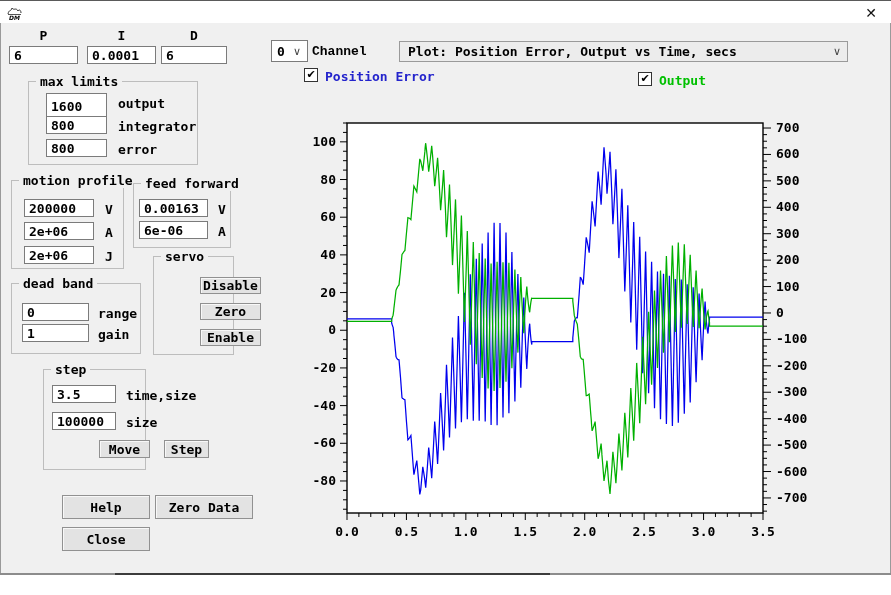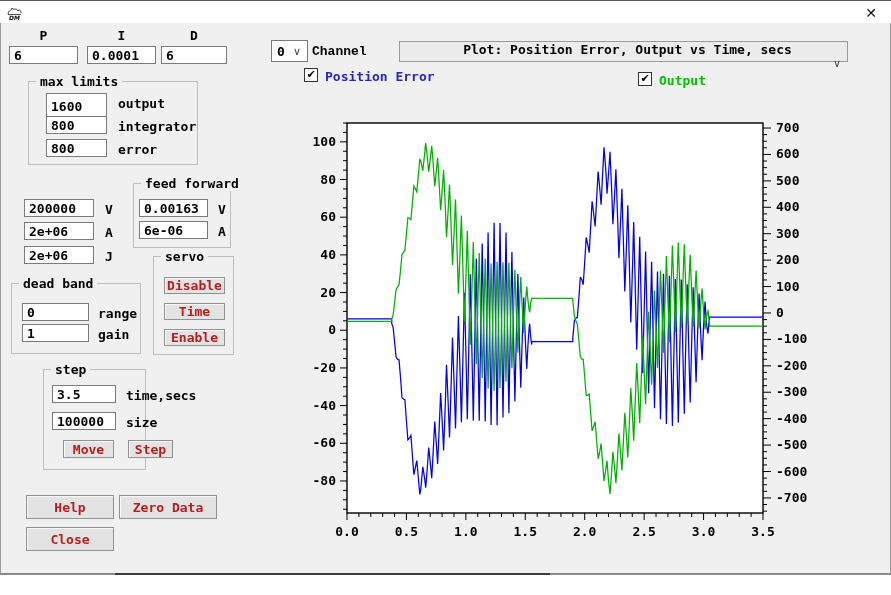--- a/index.html
+++ b/index.html
@@ -13,21 +13,21 @@
             font:14px "DejaVu Sans",sans-serif;color:#111;line-height:18px;}
   .client{position:absolute;left:0;top:23px;width:891px;height:550px;background:#f0f0f0;
           border-left:1px solid #9a9a9a;border-right:1px solid #9a9a9a;box-sizing:border-box;}
   .bottomedge{position:absolute;left:0;top:573px;width:891px;height:2px;background:#8c8c8c;}
   .bottomedge .dark{position:absolute;left:115px;top:0;width:435px;height:2px;background:#3c3c3c;}
   .mlabel{position:absolute;font:bold 13px "DejaVu Sans Mono",monospace;color:#000;white-space:pre;}
   .tf{position:absolute;background:#fff;border:1px solid #7b7b7b;box-sizing:border-box;
       font:bold 13px "DejaVu Sans Mono",monospace;color:#000;padding:0 0 0 4px;margin:0;}
   .btn{position:absolute;background:#e3e3e3;border:1px solid #919191;box-sizing:border-box;
        box-shadow:inset 1px 1px 0 #f8f8f8;display:flex;align-items:center;justify-content:center;
-       font:bold 13px "DejaVu Sans Mono",monospace;color:#b91c1c;padding:0;}
+       font:bold 13px "DejaVu Sans Mono",monospace;color:#000000;padding:0;margin-left:36px;}
   .group{position:absolute;border:1px solid #bdbdbd;box-sizing:border-box;text-align:center;}
   .gtitle{position:absolute;top:-8px;left:7px;background:#f0f0f0;padding:0 4px;
           font:bold 13px "DejaVu Sans Mono",monospace;color:#000;white-space:pre;}
   .dd{position:absolute;background:#fff;border:1px solid #7b7b7b;box-sizing:border-box;
       font:bold 13px "DejaVu Sans Mono",monospace;display:flex;align-items:center;}
   .combo{position:absolute;background:#ececec;border:1px solid #9a9a9a;box-sizing:border-box;
          font:bold 13px "DejaVu Sans Mono",monospace;display:flex;align-items:center;}
   .chev{margin-left:auto;margin-right:6px;font:11px "DejaVu Sans",sans-serif;color:#444;}
   .cb{position:absolute;width:14px;height:14px;background:#fff;border:1px solid #333;
       box-sizing:border-box;display:flex;align-items:center;justify-content:center;
@@ -58,21 +58,21 @@
     <input class="tf" style="left: 8px; top: 23px; width: 69px; height: 18px;" value="6">
     <input class="tf" style="left: 86px; top: 23px; width: 69px; height: 18px;" value="0.0001">
     <input class="tf" style="left: 160px; top: 23px; width: 66px; height: 18px;" value="6">
 
     <div class="dd" style="left:270px;top:17px;width:37px;height:22px;padding-left:5px;">
       <span>0</span>
       <span class="chev">∨</span>
     </div>
     <span class="mlabel" style="left:311px;top:21px;font-family:Liberation Mono, monospace;">Channel</span>
 
-    <div class="combo" style="left:398px;top:18px;width:449px;height:21px;padding-left:8px;flex-direction:column;">
+    <div class="combo" style="left:398px;top:18px;width:449px;height:21px;padding-left:8px;">
       <span>Plot: Position Error, Output vs Time, secs</span>
       <span class="chev">∨</span>
     </div>
 
     <div class="cb" style="left:303px;top:45px;">
       <span>✔</span>
     </div>
     <span class="cblabel" style="left:324px;top:46px;color:#2424cc;">Position Error</span>
     <div class="cb" style="left:637px;top:49px;">
       <span>✔</span>
@@ -82,55 +82,58 @@
     <div class="group" style="left:27px;top:58px;width:170px;height:84px;">
       <span class="gtitle">max limits</span>
     </div>
     <input class="tf" style="left: 45px; top: 70px; width: 61px; height: 26px;" value="1600">
     <span class="mlabel" style="left:117px;top:73px;">output</span>
     <input class="tf" style="left: 45px; top: 93px; width: 61px; height: 18px;" value="800">
     <span class="mlabel" style="left:117px;top:96px;">integrator</span>
     <input class="tf" style="left: 45px; top: 116px; width: 61px; height: 18px;" value="800">
     <span class="mlabel" style="left:117px;top:119px;">error</span>
 
+    <div class="group" style="left:10px;top:157px;width:113px;height:89px;">
+      <span class="gtitle">motion profile</span>
+    </div>
     <input class="tf" style="left: 23px; top: 176px; width: 70px; height: 18px;" value="200000">
     <span class="mlabel" style="left:104px;top:179px;">V</span>
     <input class="tf" style="left: 23px; top: 199px; width: 70px; height: 18px;" value="2e+06">
     <span class="mlabel" style="left:104px;top:202px;">A</span>
     <input class="tf" style="left: 23px; top: 223px; width: 70px; height: 18px;" value="2e+06">
     <span class="mlabel" style="left:104px;top:226px;">J</span>
 
     <div class="group" style="left:132px;top:160px;width:98px;height:65px;">
       <span class="gtitle">feed forward</span>
     </div>
     <input class="tf" style="left: 138px; top: 176px; width: 69px; height: 18px;" value="0.00163">
     <span class="mlabel" style="left:217px;top:179px;">V</span>
     <input class="tf" style="left: 138px; top: 198px; width: 69px; height: 18px;" value="6e-06">
     <span class="mlabel" style="left:217px;top:201px;">A</span>
 
     <div class="group" style="left:152px;top:233px;width:81px;height:99px;">
       <span class="gtitle">servo</span>
     </div>
     <button class="btn" style="left:163px;top:254px;width:61px;height:17px;">Disable</button>
-    <button class="btn" style="left:163px;top:280px;width:61px;height:17px;">Time</button>
+    <button class="btn" style="left:163px;top:280px;width:61px;height:17px;">Zero</button>
     <button class="btn" style="left:163px;top:306px;width:61px;height:17px;">Enable</button>
 
     <div class="group" style="left:10px;top:260px;width:130px;height:71px;">
       <span class="gtitle">dead band</span>
     </div>
     <input class="tf" style="left: 21px; top: 280px; width: 67px; height: 18px;" value="0">
     <span class="mlabel" style="left:97px;top:283px;">range</span>
     <input class="tf" style="left: 21px; top: 301px; width: 67px; height: 18px;" value="1">
     <span class="mlabel" style="left:97px;top:304px;text-align:right;">gain</span>
 
     <div class="group" style="left:42px;top:346px;width:103px;height:101px;">
       <span class="gtitle">step</span>
     </div>
     <input class="tf" style="left: 51px; top: 362px; width: 64px; height: 18px;" value="3.5">
-    <span class="mlabel" style="left:125px;top:365px;">time,secs</span>
+    <span class="mlabel" style="left:125px;top:365px;">time,size</span>
     <input class="tf" style="left: 51px; top: 389px; width: 64px; height: 18px;" value="100000">
     <span class="mlabel" style="left:125px;top:392px;">size</span>
     <button class="btn" style="left:62px;top:417px;width:51px;height:18px;">Move</button>
     <button class="btn" style="left:127px;top:417px;width:45px;height:18px;">Step</button>
 
     <button class="btn" style="left:25px;top:472px;width:88px;height:24px;">Help</button>
     <button class="btn" style="left:118px;top:472px;width:98px;height:24px;">Zero Data</button>
     <button class="btn" style="left:25px;top:504px;width:88px;height:24px;">Close</button>
   </div>
 

